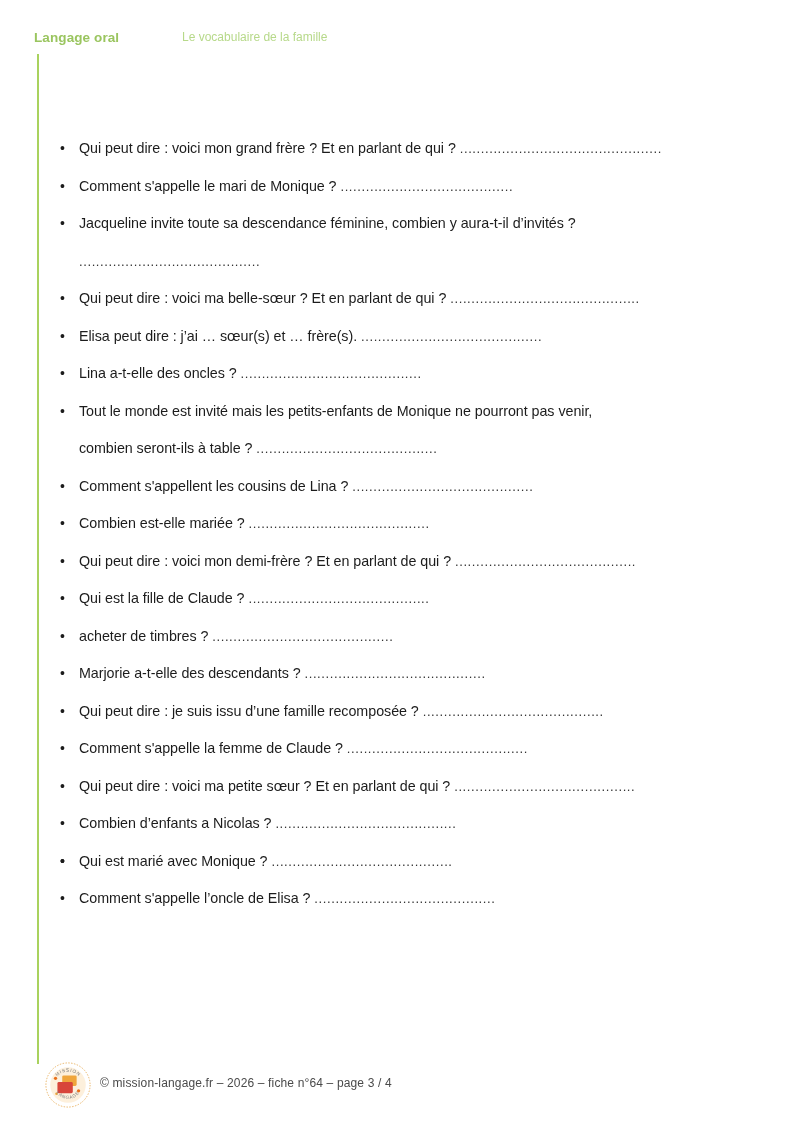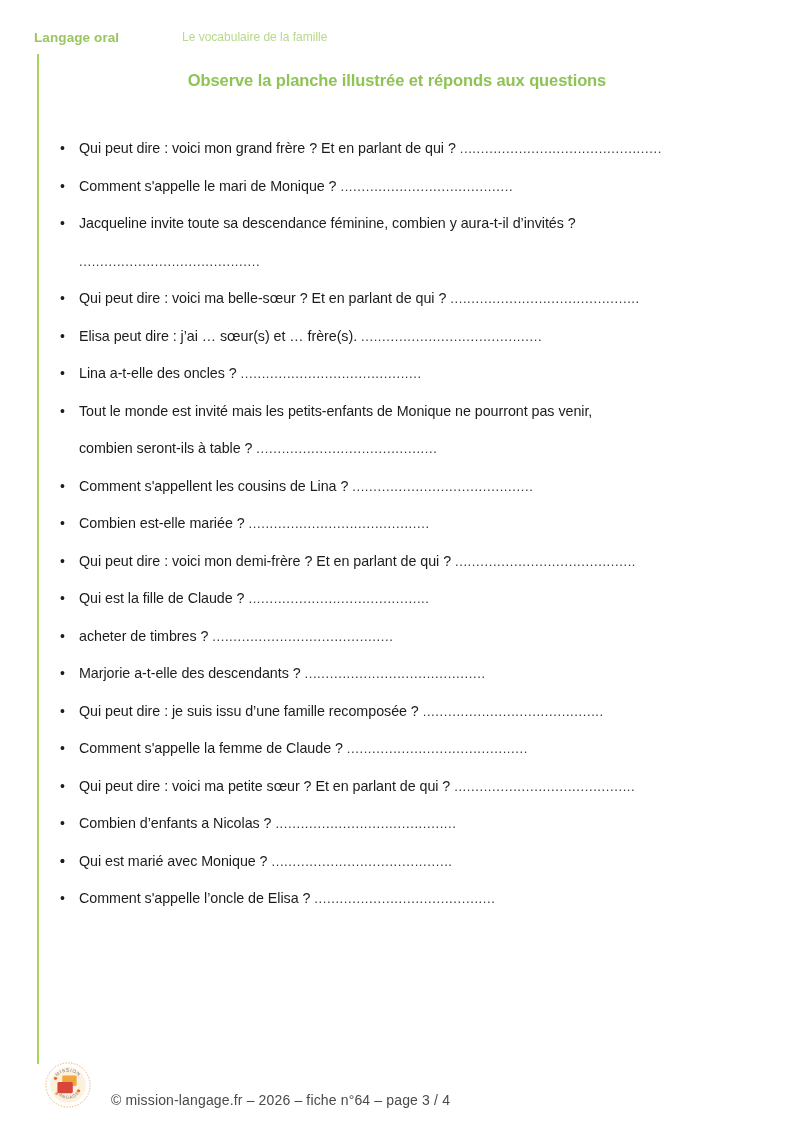--- a/index.html
+++ b/index.html
@@ -119,42 +119,40 @@
   }
   .footer-logo {
     position: absolute;
     left: 44px;
     top: 1px;
     width: 48px;
     height: 48px;
   }
   .footer-text {
     position: absolute;
-    left: 111px;
+    left: 100px;
     top: 16px;
-    font-size: 14px;
+    font-size: 12px;
     color: #4a4a4a;
     letter-spacing: 0.15px;
     white-space: nowrap;
-    margin-top: 16px;
   }
 </style>
 </head>
 <body>
 
 <div class="page">
 
   <div class="header">
     <div class="header-category">Langage oral</div>
     <div class="header-theme">Le vocabulaire de la famille</div>
   </div>
 
   <div class="accent-rule"></div>
 
-  <div class="sheet-title">Observe la planche illustrée et réponds aux questions</div>
 
   <ul class="questions" id="questions-list">
       <li class="question-item"><span class="bullet">•</span><span class="q-text">Qui peut dire : voici mon grand frère ? Et en parlant de qui ? </span><span class="leader">................................................</span></li>
       <li class="question-item"><span class="bullet">•</span><span class="q-text">Comment s'appelle le mari de Monique ? </span><span class="leader">.........................................</span></li>
       <li class="question-item"><span class="bullet">•</span><span class="q-text">Jacqueline invite toute sa descendance féminine, combien y aura-t-il d’invités ?</span><span class="leader"></span></li>
       <li class="question-item"><span class="q-text"></span><span class="leader">...........................................</span></li>
       <li class="question-item"><span class="bullet">•</span><span class="q-text">Qui peut dire : voici ma belle-sœur ? Et en parlant de qui ? </span><span class="leader">.............................................</span></li>
       <li class="question-item"><span class="bullet">•</span><span class="q-text">Elisa peut dire : j’ai … sœur(s) et … frère(s). </span><span class="leader">...........................................</span></li>
       <li class="question-item"><span class="bullet">•</span><span class="q-text">Lina a-t-elle des oncles ? </span><span class="leader">...........................................</span></li>
       <li class="question-item"><span class="bullet">•</span><span class="q-text">Tout le monde est invité mais les petits-enfants de Monique ne pourront pas venir,</span><span class="leader"></span></li>

